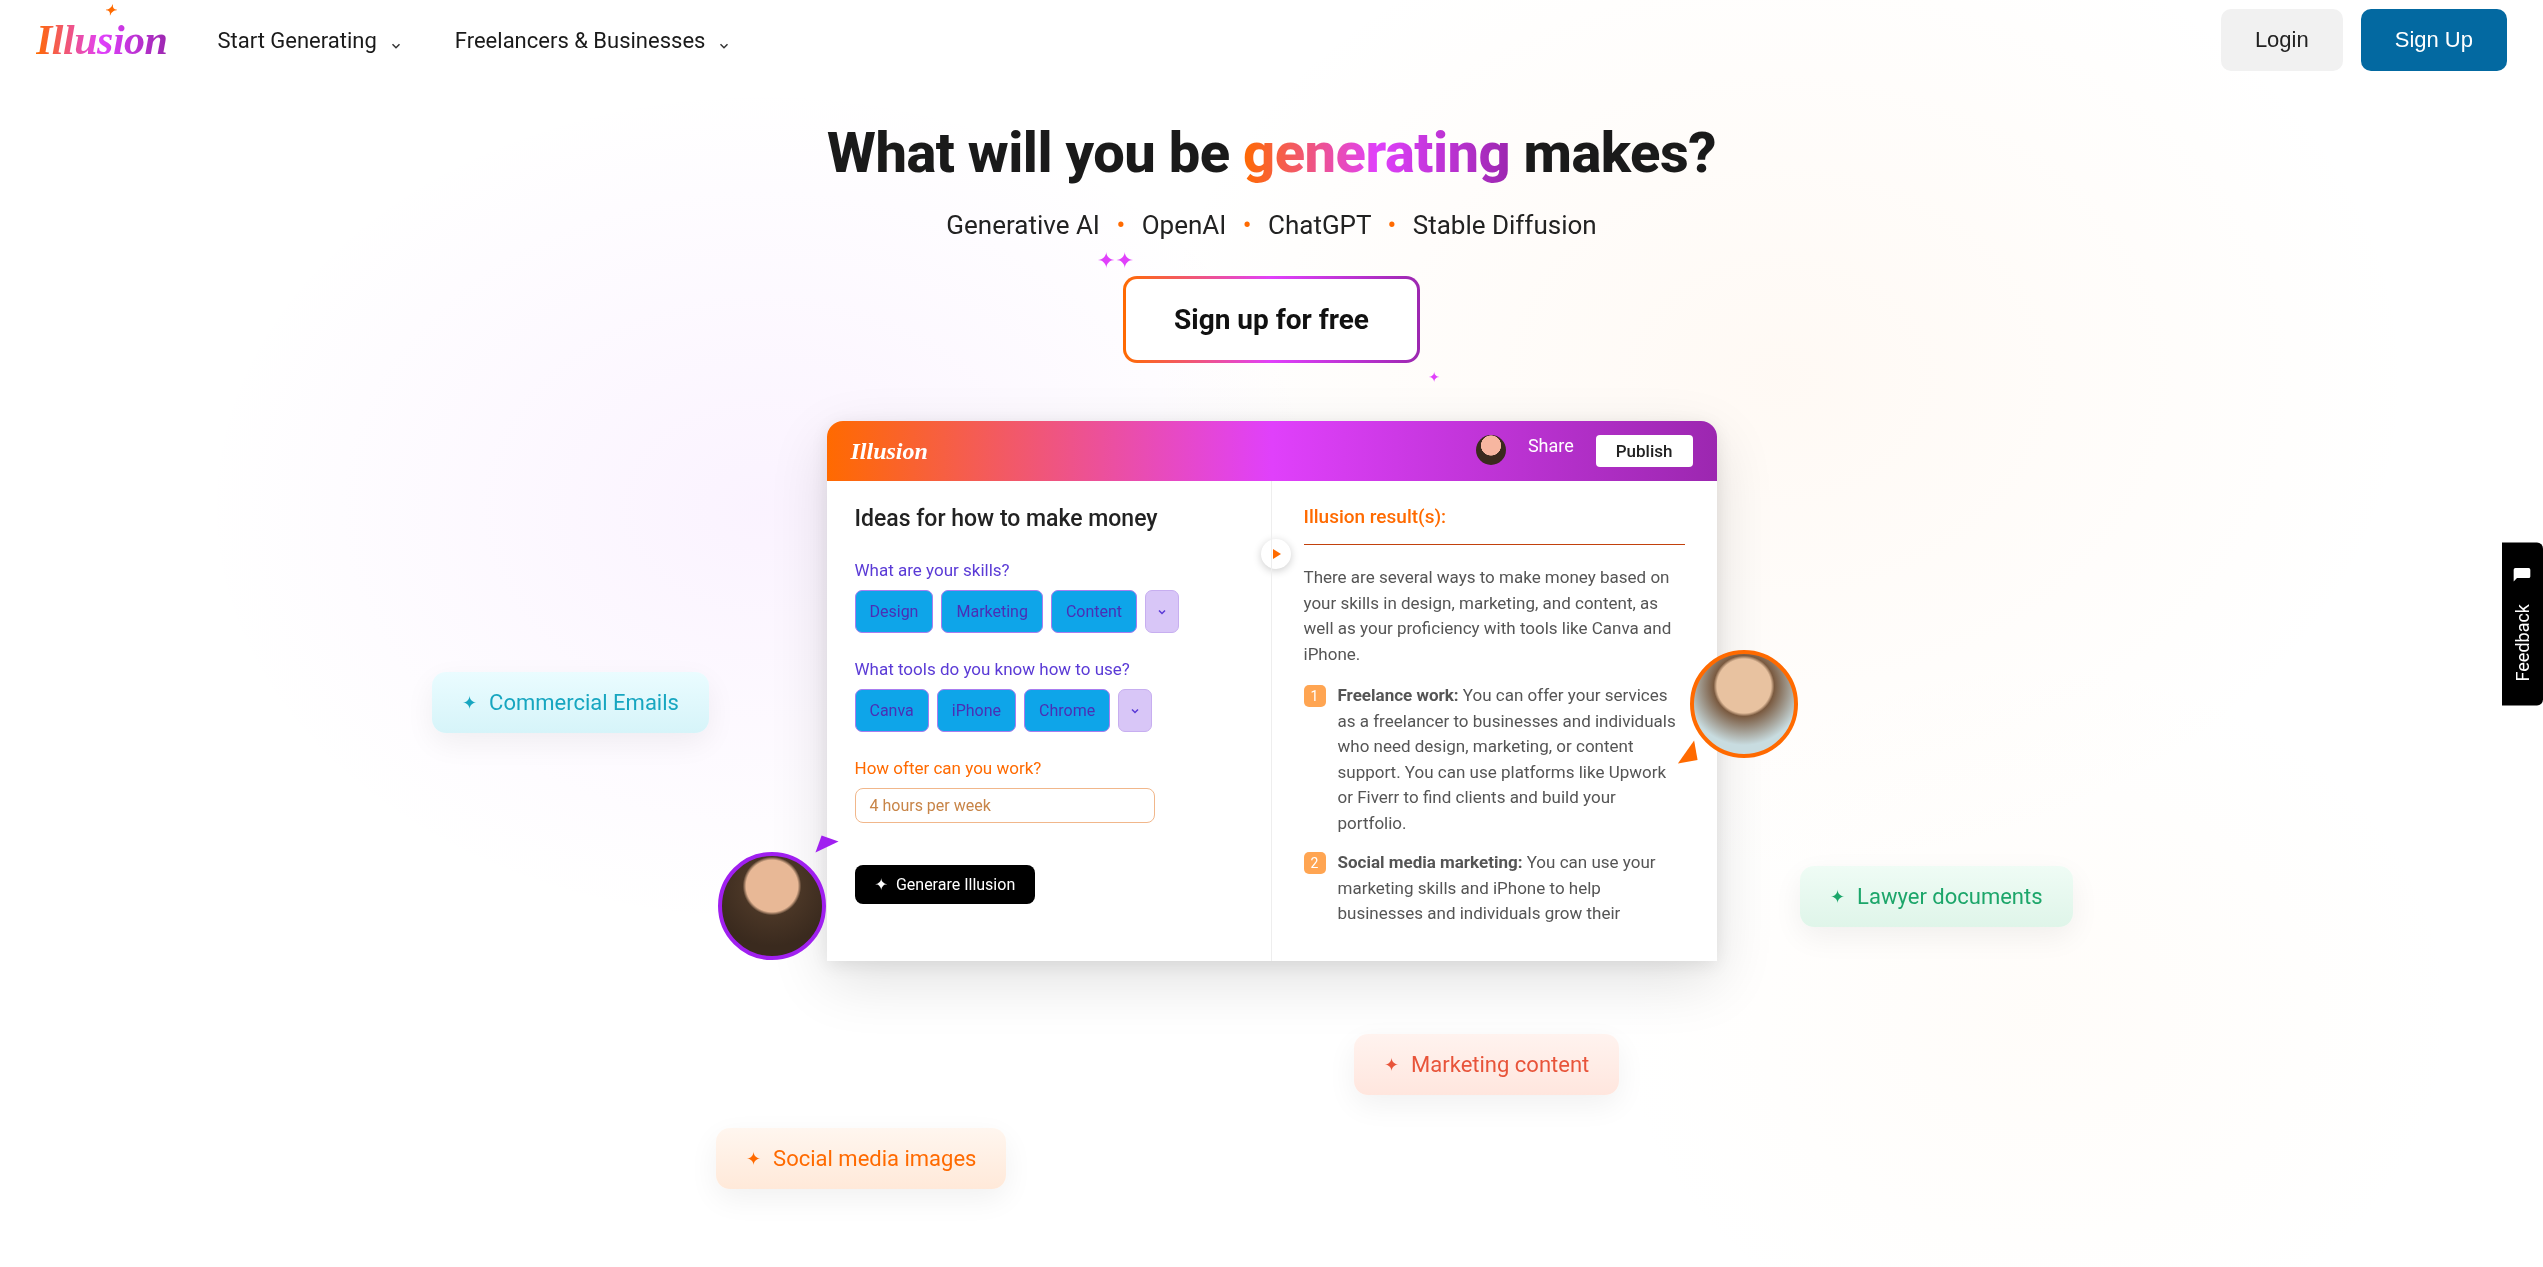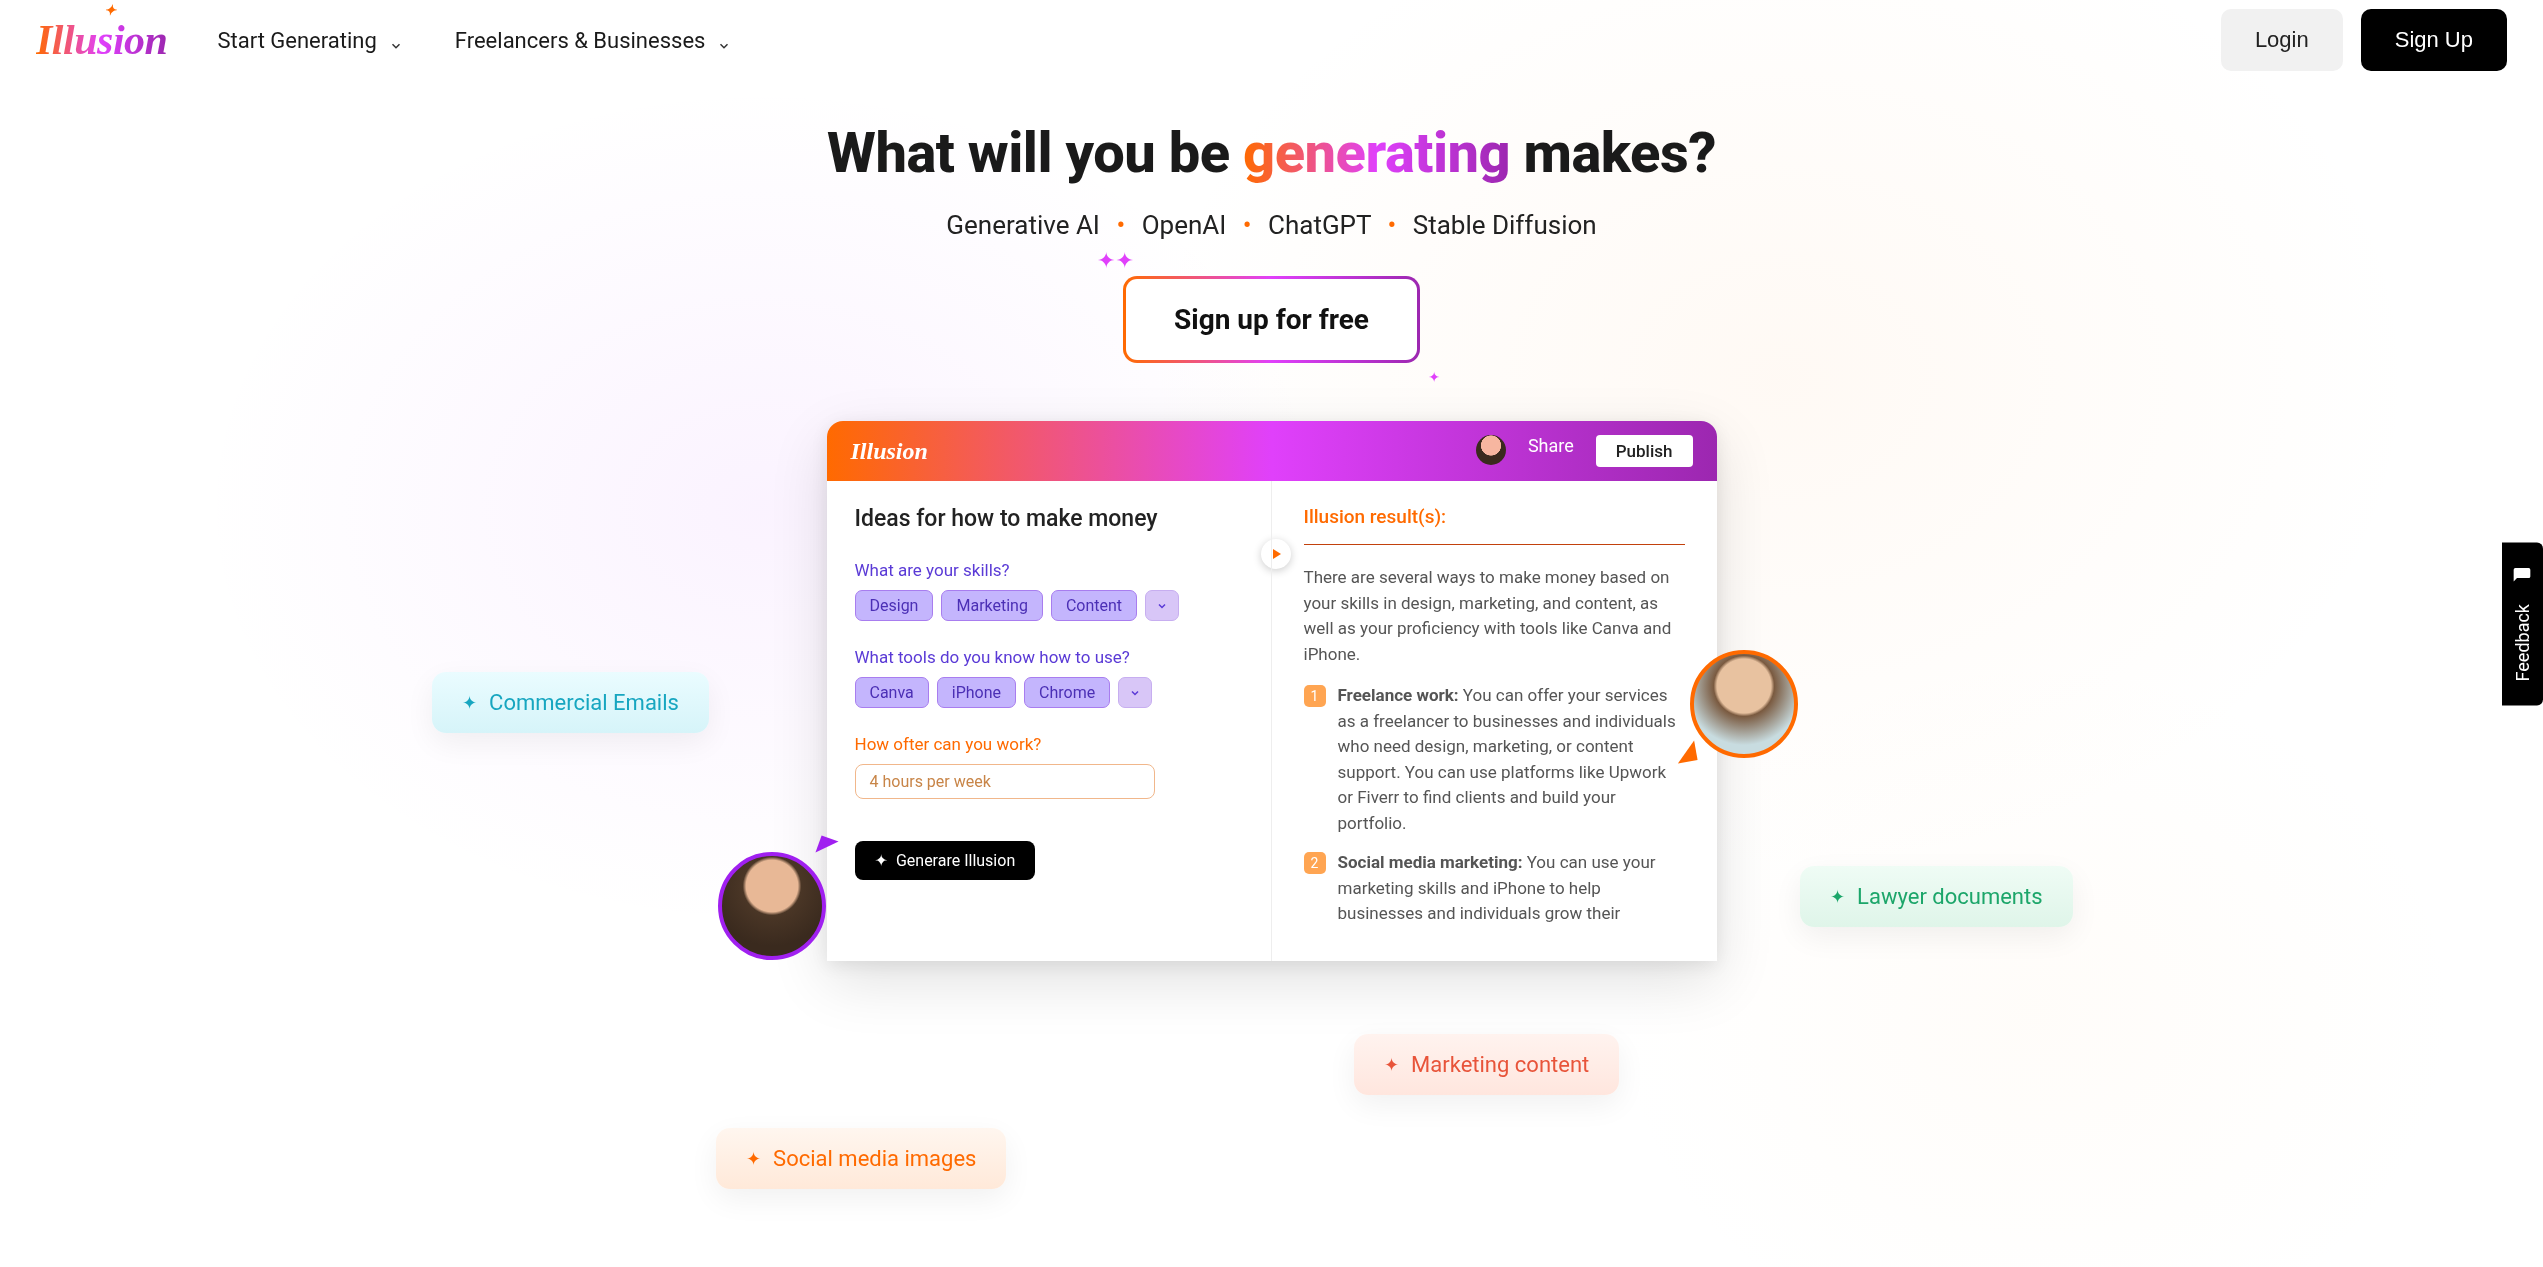--- a/index.html
+++ b/index.html
@@ -71,21 +71,21 @@
   .btn-login {
     background: #f1f1f1;
     border: none;
     border-radius: 10px;
     padding: 18px 34px;
     font-size: 22px;
     color: #222;
     cursor: pointer;
   }
   .btn-signup {
-    background: #000000;
+    background: #0369a1;
     border: none;
     border-radius: 10px;
     padding: 18px 34px;
     font-size: 22px;
     color: #fff;
     cursor: pointer;
   }
 
   
   .hero {
@@ -186,23 +186,23 @@
     width: 50%;
     padding: 24px 32px;
   }
   .preview-title { font-size: 23px; color: #222; font-weight: 500; margin-bottom: 28px; }
   .field-label { color: #5A3AD6; font-size: 17px; margin-bottom: 10px; }
   .field-label.orange { color: #FF6A00; }
   .chip-row { display: flex; gap: 8px; margin-bottom: 26px; }
   .chip {
     border: 1px solid #a87def;
     color: #4b2fb5;
-    background: #c4b5fd;
+    background: #0ea5e9;
     border-radius: 7px;
-    padding: 5px 14px;
+    padding: 11px 14px;
     font-size: 16px;
   }
   .chip-drop {
     background: #d8c6f7;
     border: 1px solid #c7aef0;
     border-radius: 7px;
     padding: 5px 10px;
     display: flex; align-items: center;
   }
   .chip-drop svg { width: 12px; height: 12px; }

